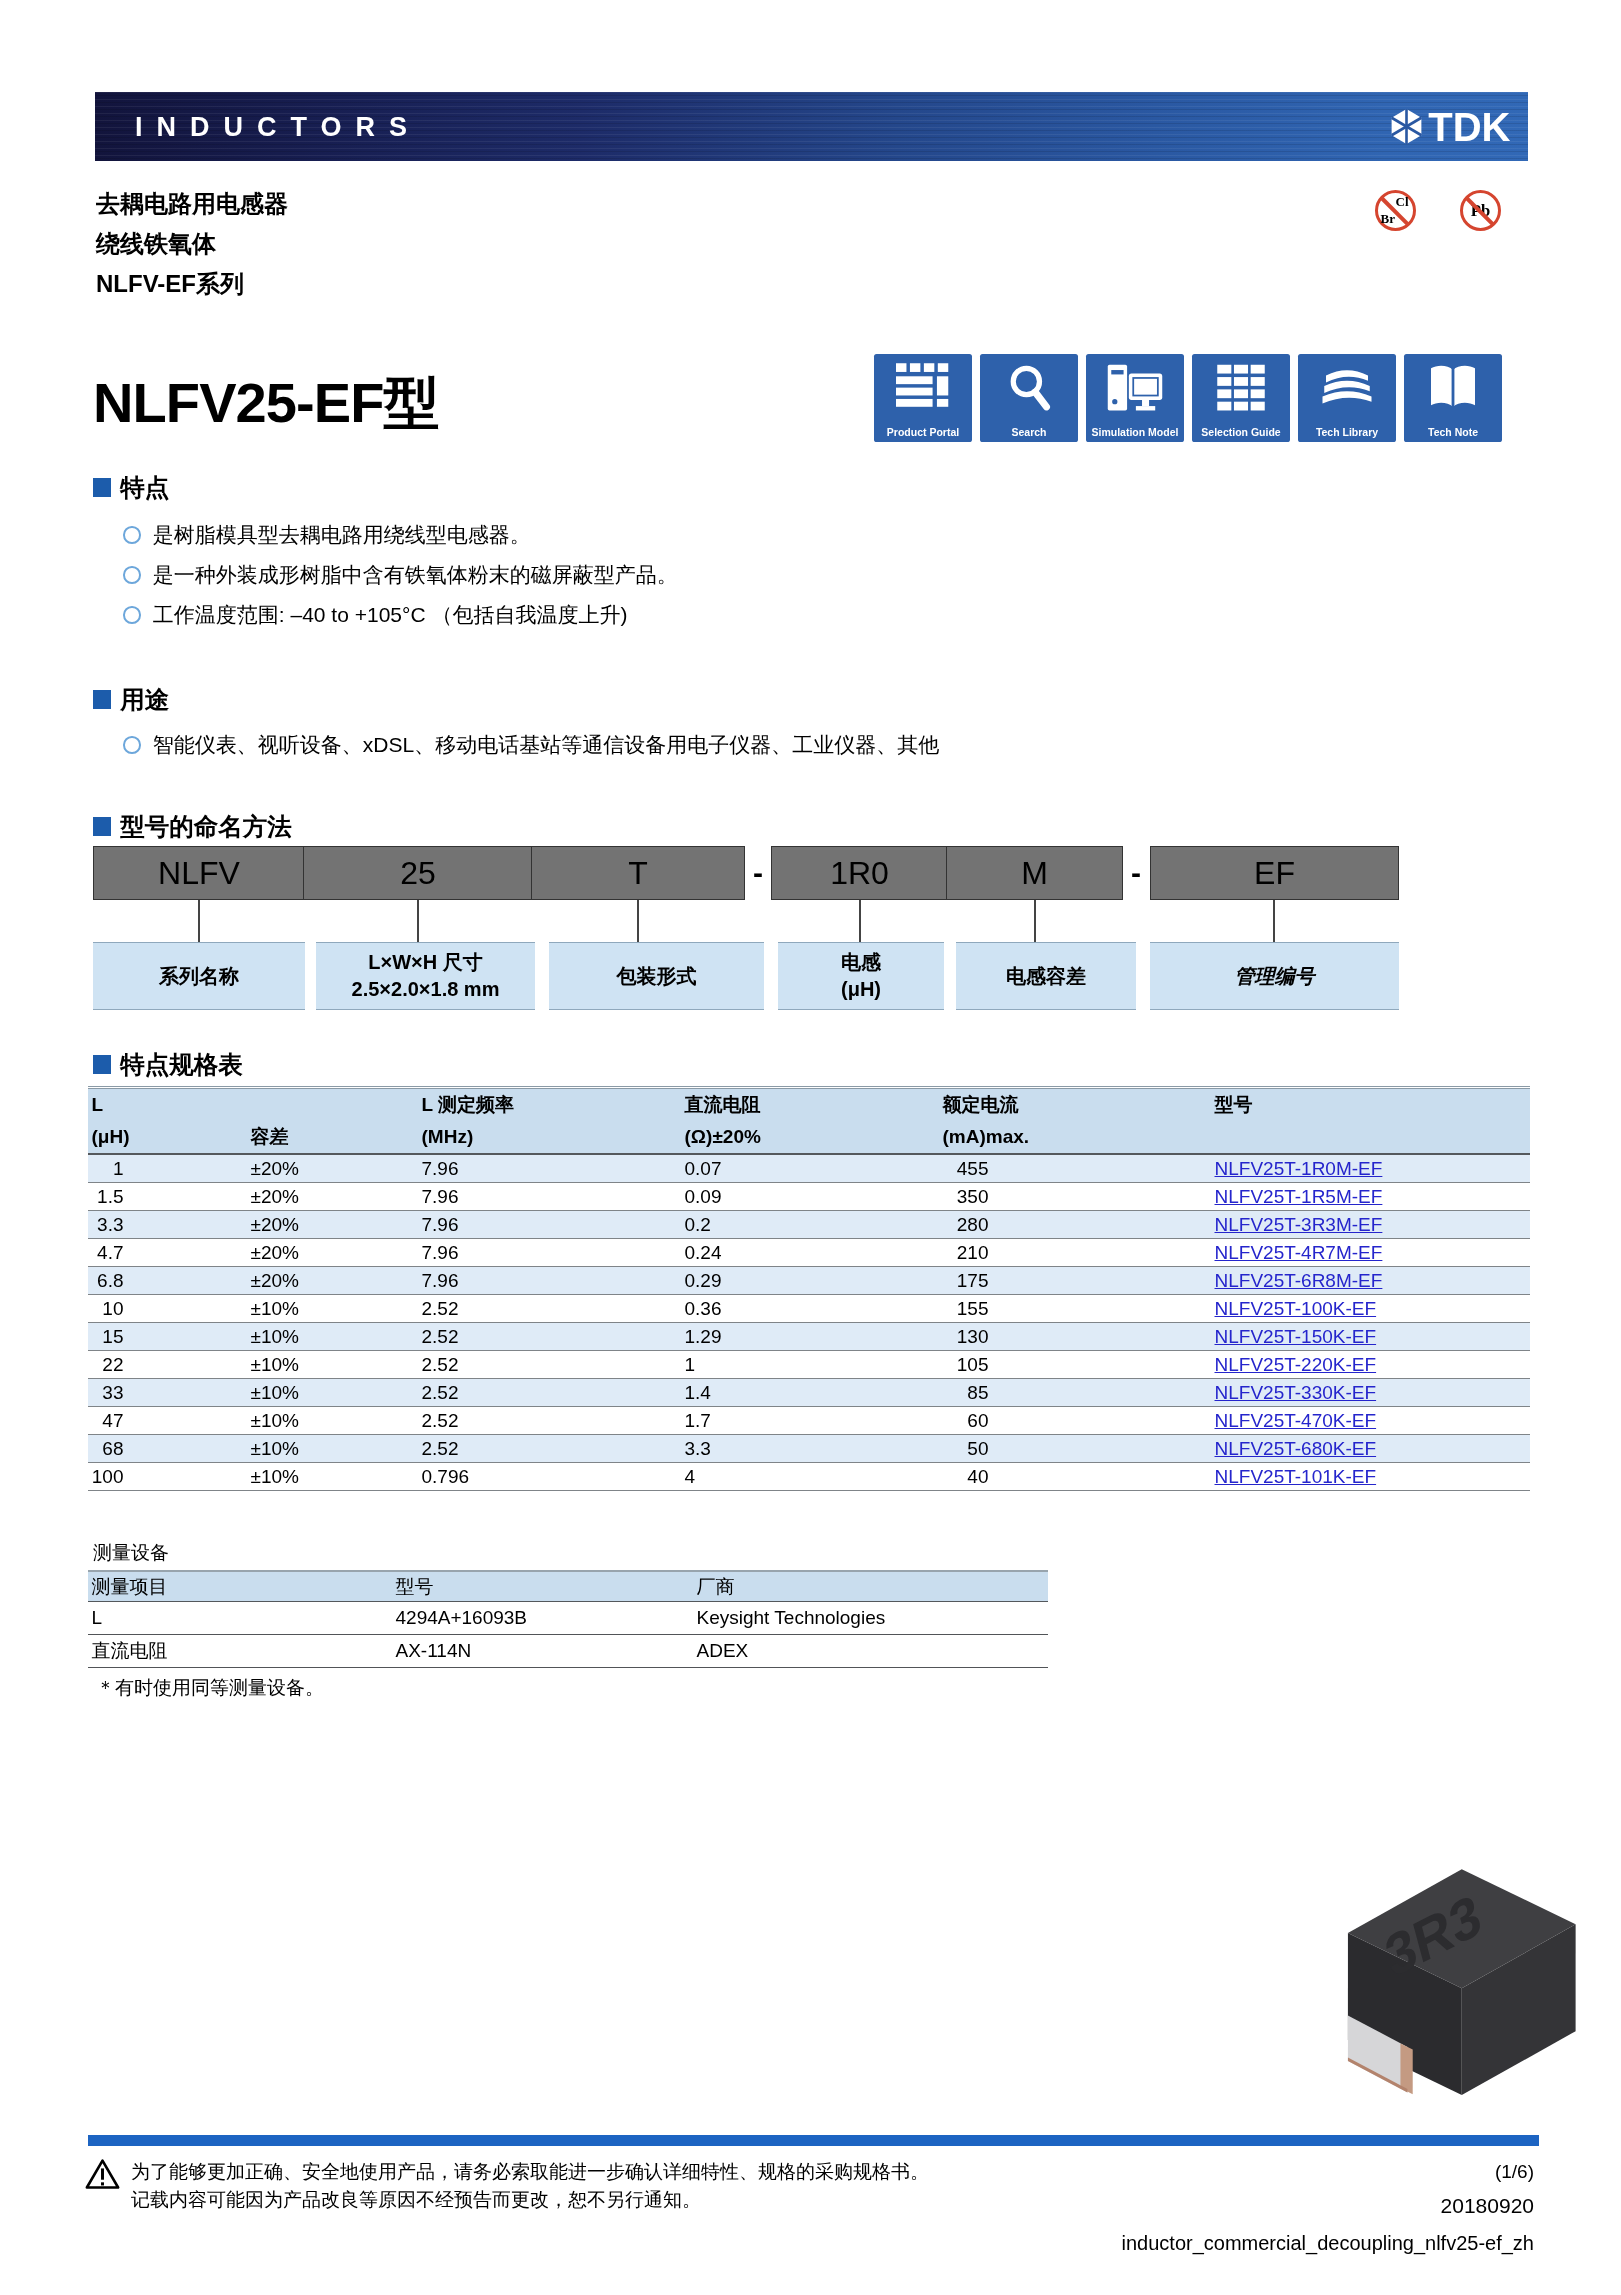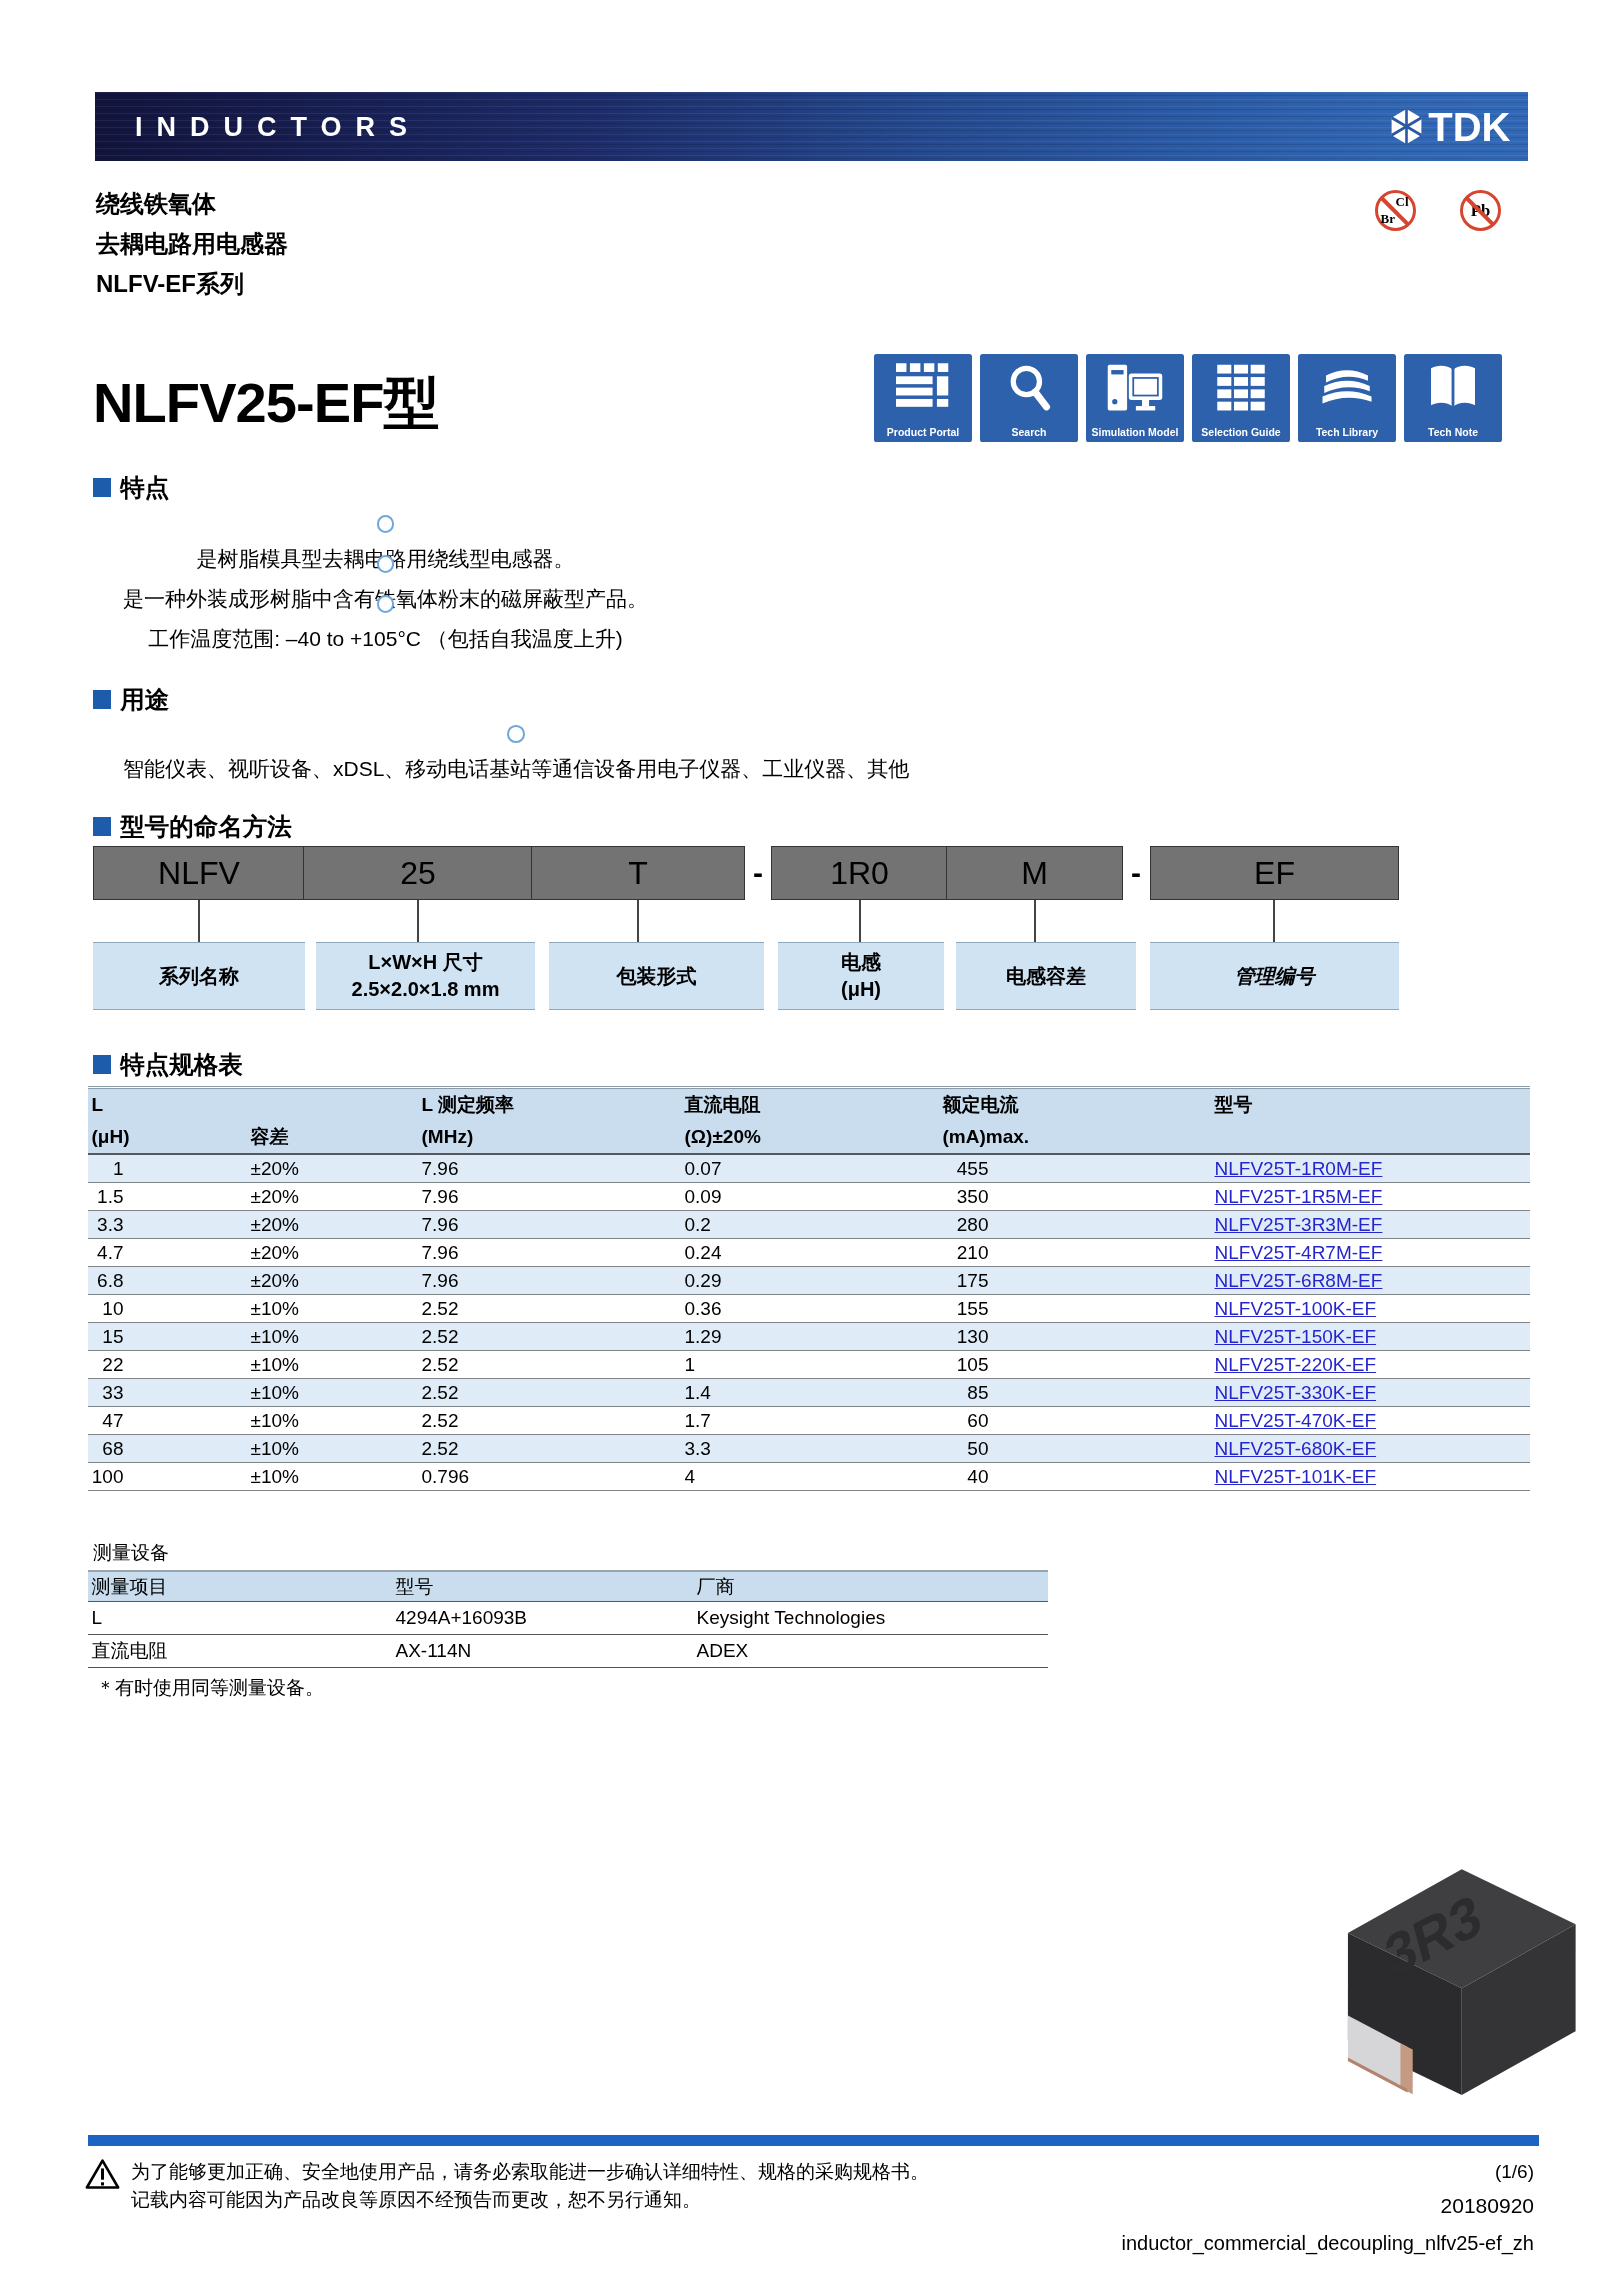--- a/index.html
+++ b/index.html
@@ -35,21 +35,21 @@
   
   .page-title{position:absolute;left:93px;top:366px;font-size:56px;font-weight:bold;letter-spacing:-0.9px;}
   .tiles{position:absolute;left:874px;top:354px;display:flex;gap:8px;}
   .tile{position:relative;width:98px;height:88px;background:#2e61ab;border-radius:2.6px;cursor:pointer;}
   .tile svg{position:absolute;left:50%;top:8.8px;transform:translateX(-50%);}
   .tile .tl{position:absolute;bottom:4.4px;left:0;width:100%;text-align:center;color:#fff;font-size:10.5px;font-weight:bold;white-space:nowrap;}
   
   .sec{position:absolute;left:93px;display:flex;align-items:center;gap:8.8px;font-size:24.5px;font-weight:bold;}
   .sec .sq{width:18.4px;height:18.4px;background:#1c5cab;flex:0 0 auto;}
   .bullets{position:absolute;left:123px;margin:0;padding:0;list-style:none;}
-  .bullets li{display:flex;align-items:center;gap:12.3px;height:40px;font-size:21px;flex-direction:column;}
+  .bullets li{display:flex;align-items:center;gap:12.3px;height:40px;font-size:21px;}
   .bullets .dot{width:17.5px;height:17.5px;border:2.6px solid #6da7db;border-radius:50%;box-sizing:border-box;flex:0 0 auto;background:#fff;}
   
   .naming{position:absolute;left:93px;top:846px;width:1305px;height:166px;}
   .ncell{position:absolute;top:0;height:54px;border:1.8px solid #333;box-sizing:border-box;
     display:flex;align-items:center;justify-content:center;font-size:32px;background:#737373;}
   .ndash{position:absolute;top:0;height:54px;display:flex;align-items:center;justify-content:center;font-size:30px;font-weight:bold;}
   .conn{position:absolute;top:54px;height:42px;width:1.8px;background:#444;}
   .nlabel{position:absolute;top:96px;height:68px;background:#cfe3f3;border-top:1.8px solid #8fa8bc;border-bottom:1.8px solid #8fa8bc;
     box-sizing:border-box;display:flex;flex-direction:column;justify-content:center;align-items:center;
     font-weight:bold;font-size:20px;line-height:27px;text-align:center;}
@@ -99,22 +99,22 @@
           <line x1="20" y1="22" x2="20" y2="42"></line>
           <line x1="20" y1="22" x2="3" y2="32"></line>
           <line x1="20" y1="22" x2="3" y2="12"></line>
         </g>
       </svg>
       <span class="tdk-text">TDK</span>
     </div>
   </div>
 
   <div class="subheader">
+    <div class="line">去耦电路用电感器</div>
     <div class="line">绕线铁氧体</div>
-    <div class="line">去耦电路用电感器</div>
     <div class="line">NLFV-EF系列</div>
     <div class="badges">
       <div class="badge">
         <span class="t-tr">Cl</span>
         <span class="t-bl">Br</span>
         <div class="slash"></div>
       </div>
       <div class="badge">
         <span class="t-c">Pb</span>
         <div class="slash"></div>

